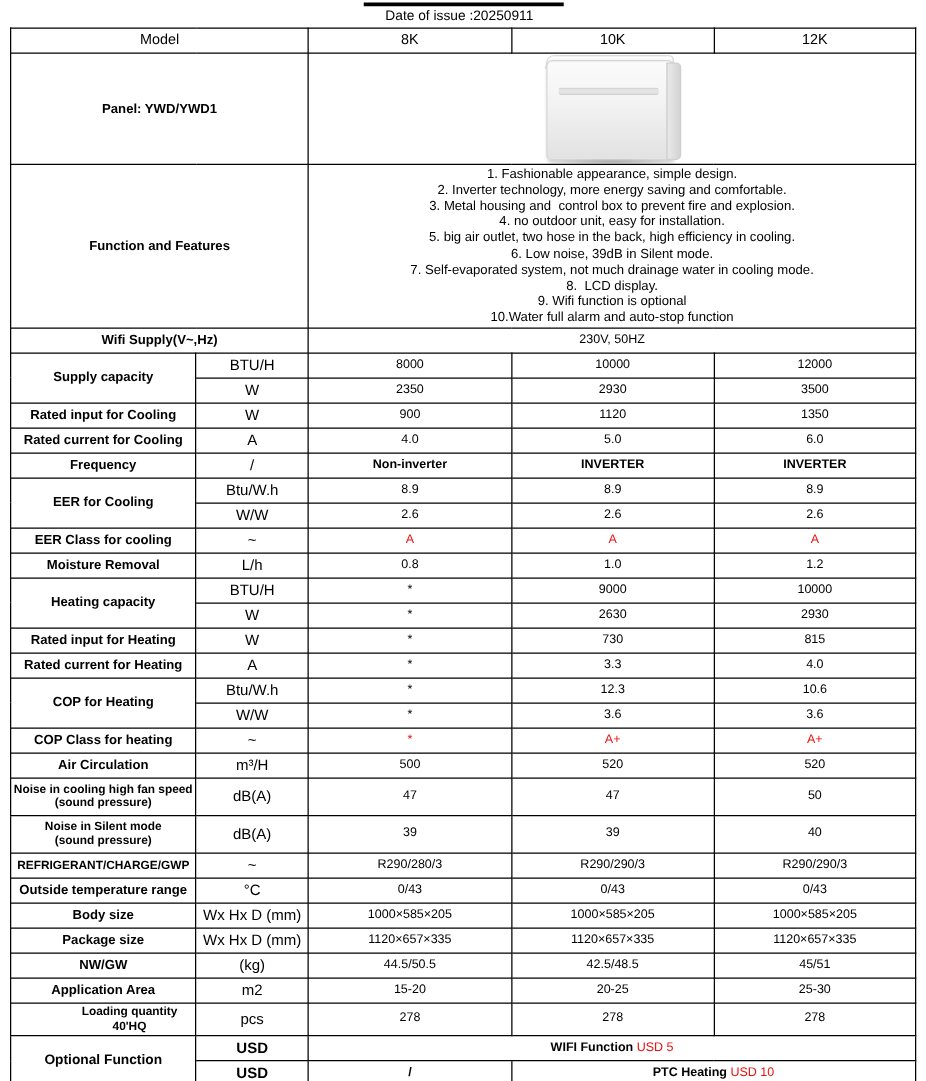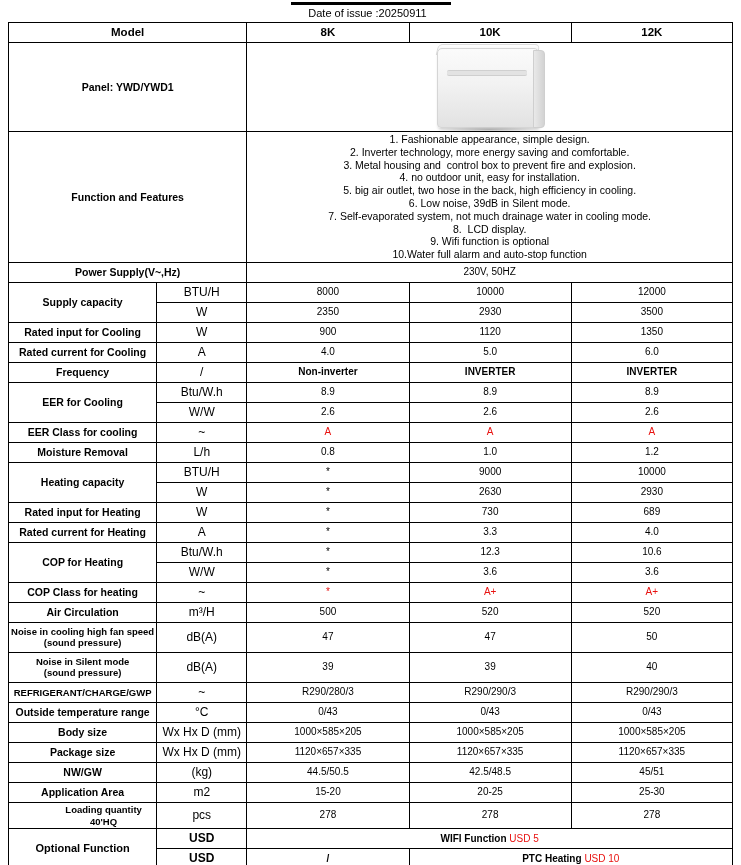--- a/index.html
+++ b/index.html
@@ -46,21 +46,21 @@
     text-align: center;
     vertical-align: middle;
     line-height: 1.22;
     height: 17px;
   }
   .lbl {
     font-weight: bold;
     font-size: 10.5px;
   }
   .hdr td {
-    font-weight: bold;
+    font-weight: normal;
     font-size: 11.5px;
     height: 20px;
   }
   .unit {
     font-size: 12px;
   }
   .val {
     font-size: 10px;
   }
   .red {
@@ -199,21 +199,21 @@
           <div>5. big air outlet, two hose in the back, high efficiency in cooling.</div>
           <div>6. Low noise, 39dB in Silent mode.</div>
           <div>7. Self-evaporated system, not much drainage water in cooling mode.</div>
           <div>8.  LCD display.</div>
           <div>9. Wifi function is optional</div>
           <div>10.Water full alarm and auto-stop function</div>
         </td>
       </tr>
 
       <tr>
-        <td colspan="2" class="lbl">Power Supply(V~,Hz)</td>
+        <td colspan="2" class="lbl">Wifi Supply(V~,Hz)</td>
         <td colspan="3" class="val">230V, 50HZ</td>
       </tr>
 
       <tr>
         <td class="lbl" rowspan="2">Supply capacity</td>
         <td class="unit">BTU/H</td>
         <td class="val">8000</td>
         <td class="val">10000</td>
         <td class="val">12000</td>
       </tr>
@@ -290,21 +290,21 @@
         <td class="val">*</td>
         <td class="val">2630</td>
         <td class="val">2930</td>
       </tr>
 
       <tr>
         <td class="lbl">Rated input for Heating</td>
         <td class="unit">W</td>
         <td class="val">*</td>
         <td class="val">730</td>
-        <td class="val">689</td>
+        <td class="val">815</td>
       </tr>
 
       <tr>
         <td class="lbl">Rated current for Heating</td>
         <td class="unit">A</td>
         <td class="val">*</td>
         <td class="val">3.3</td>
         <td class="val">4.0</td>
       </tr>
 

